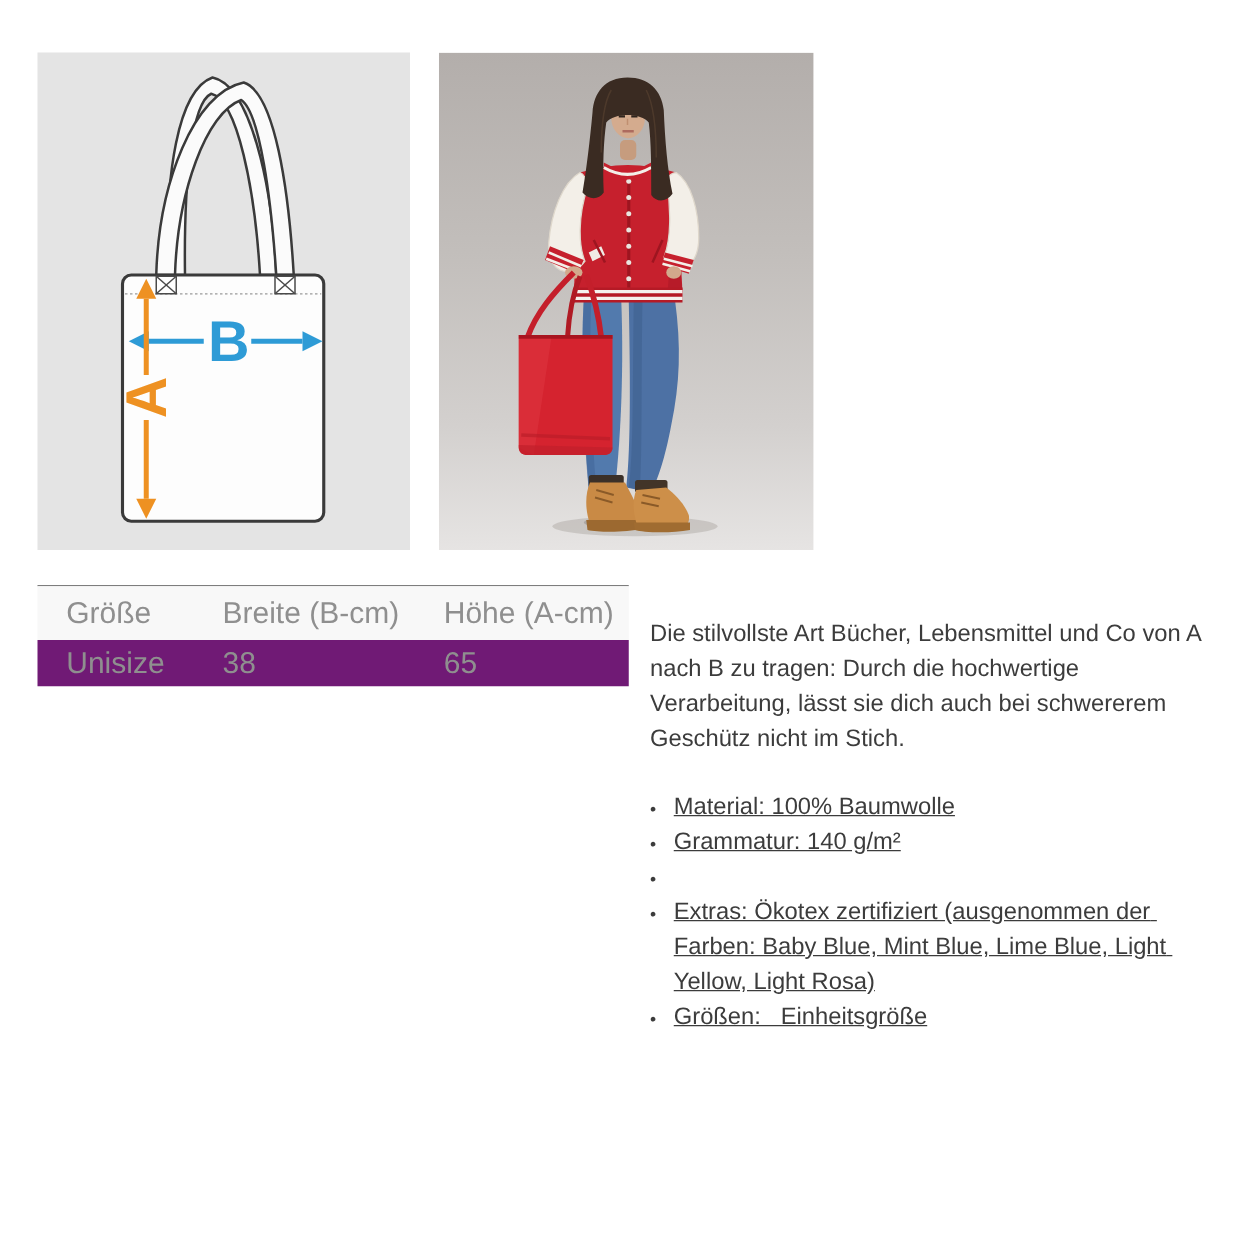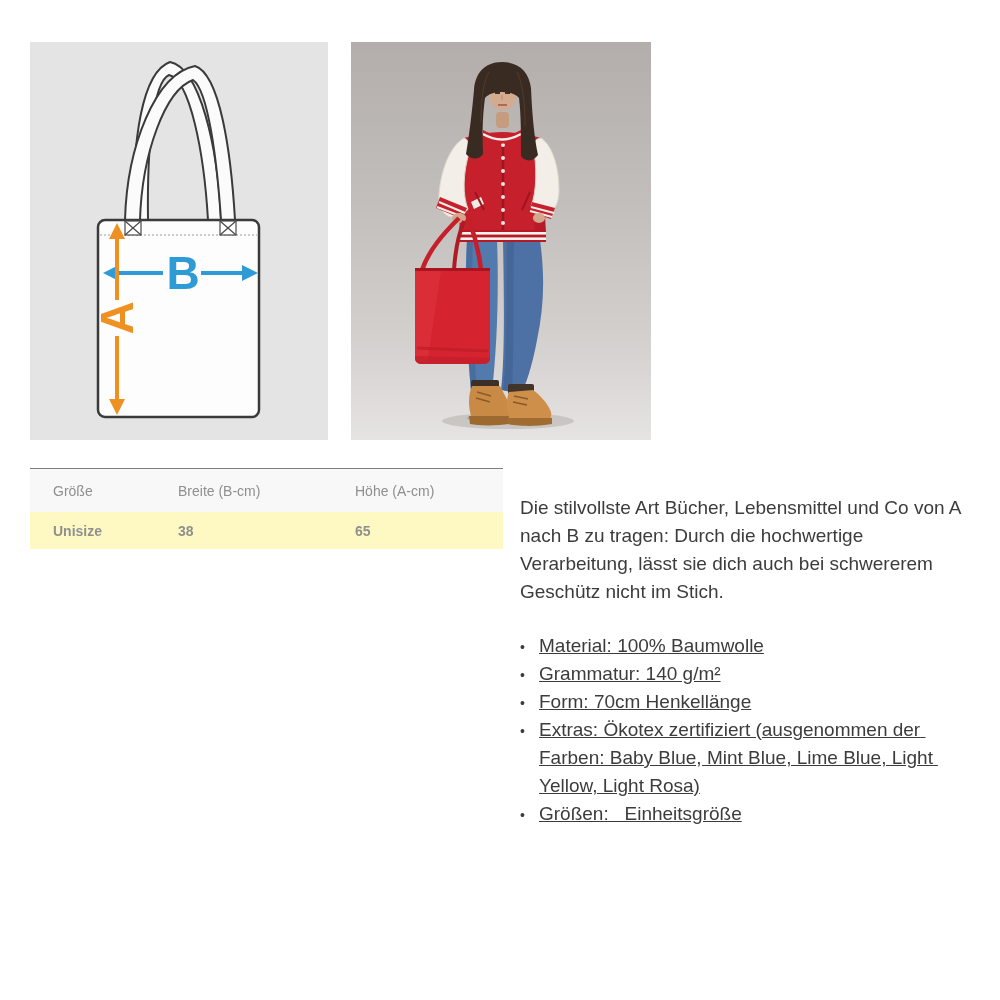--- a/index.html
+++ b/index.html
@@ -6,24 +6,24 @@
   body{width:1000px;height:1000px;position:relative;font-family:"Liberation Sans",sans-serif;}
 
   .panel{position:absolute;overflow:hidden;}
   .diagram-panel{left:30px;top:42px;width:298px;height:398px;background:#e4e4e4;}
   .photo-panel{left:351px;top:42px;width:300px;height:398px;}
 
   svg text{font-family:"Liberation Sans","DejaVu Sans",sans-serif;}
 
   
   .size-table{position:absolute;left:30px;top:468px;width:473px;border-top:1px solid #7d7d7d;
-              font-size:14px;color:#8f8f8f;}
+              font-size:24px;color:#8f8f8f;}
   .st-row{display:grid;grid-template-columns:125px 177px 1fr;padding-left:23px;align-items:center;}
   .st-header{background:#f8f8f8;height:43px;}
-  .st-data{background:#fef9c3;height:37px;font-weight:bold;}
+  .st-data{background:#701a75;height:37px;}
 
   
   .details{position:absolute;left:520px;top:494px;width:445px;color:#3c3c3c;
            font-size:19px;line-height:28px;}
   .details p{margin:0 0 26px 0;}
   .details ul{list-style:none;margin:0;padding:0;}
   .details li{display:flex;}
   .bullet{flex:0 0 19px;font-size:14px;transform:translateY(1px);}
   .li-text{white-space:pre-wrap;text-decoration:underline;}
 </style>
@@ -189,21 +189,20 @@
     <li>
       <span class="bullet">•</span>
       <span class="li-text">Material: 100% Baumwolle</span>
     </li>
     <li>
       <span class="bullet">•</span>
       <span class="li-text">Grammatur: 140 g/m²</span>
     </li>
     <li>
       <span class="bullet">•</span>
-      <span class="li-text">Form: 70cm Henkellänge</span>
     </li>
     <li>
       <span class="bullet">•</span>
       <span class="li-text">Extras: Ökotex zertifiziert (ausgenommen der Farben: Baby Blue, Mint Blue, Lime Blue, Light Yellow, Light Rosa)</span>
     </li>
     <li>
       <span class="bullet">•</span>
       <span class="li-text">Größen:   Einheitsgröße</span>
     </li>
   </ul>

